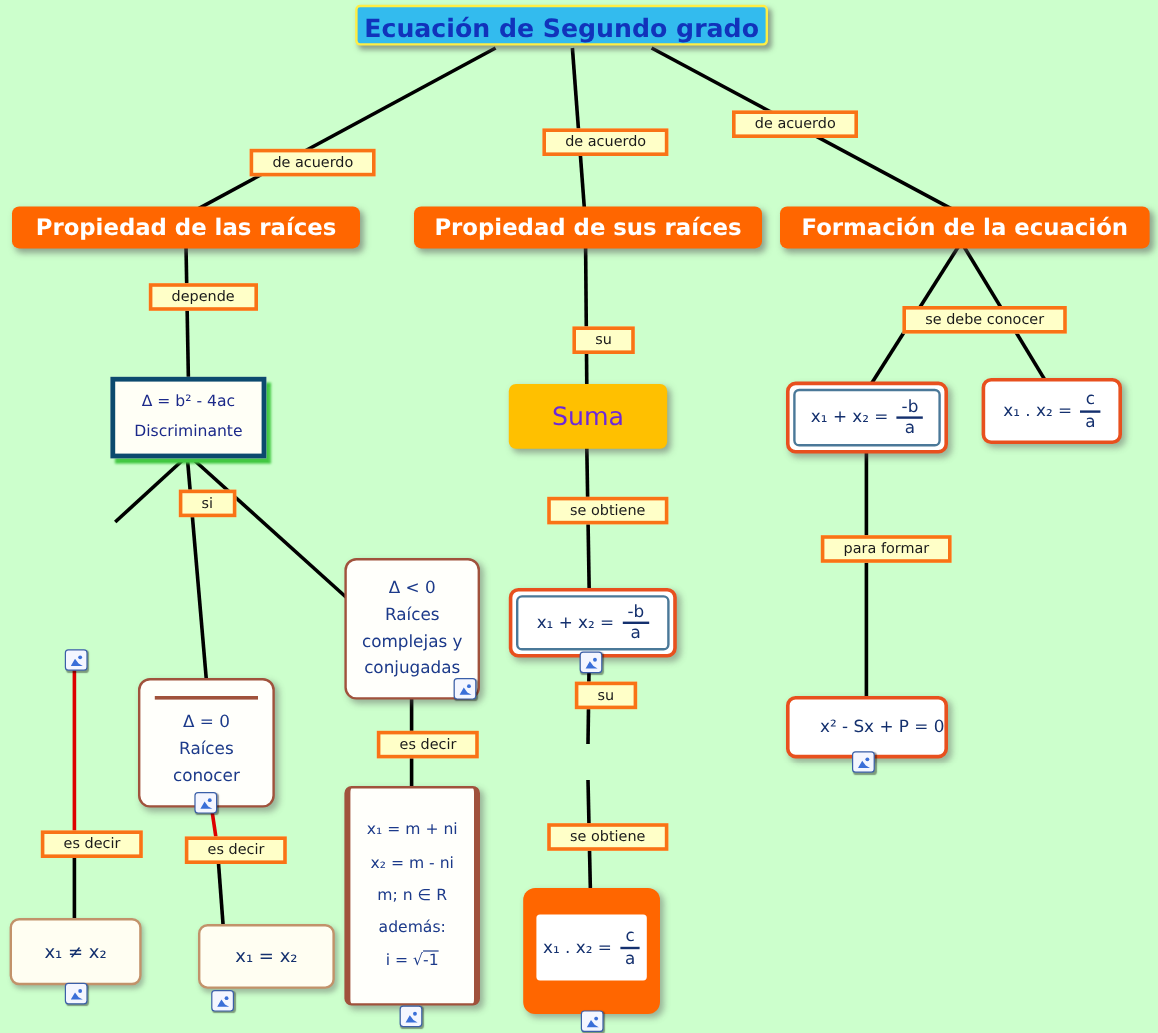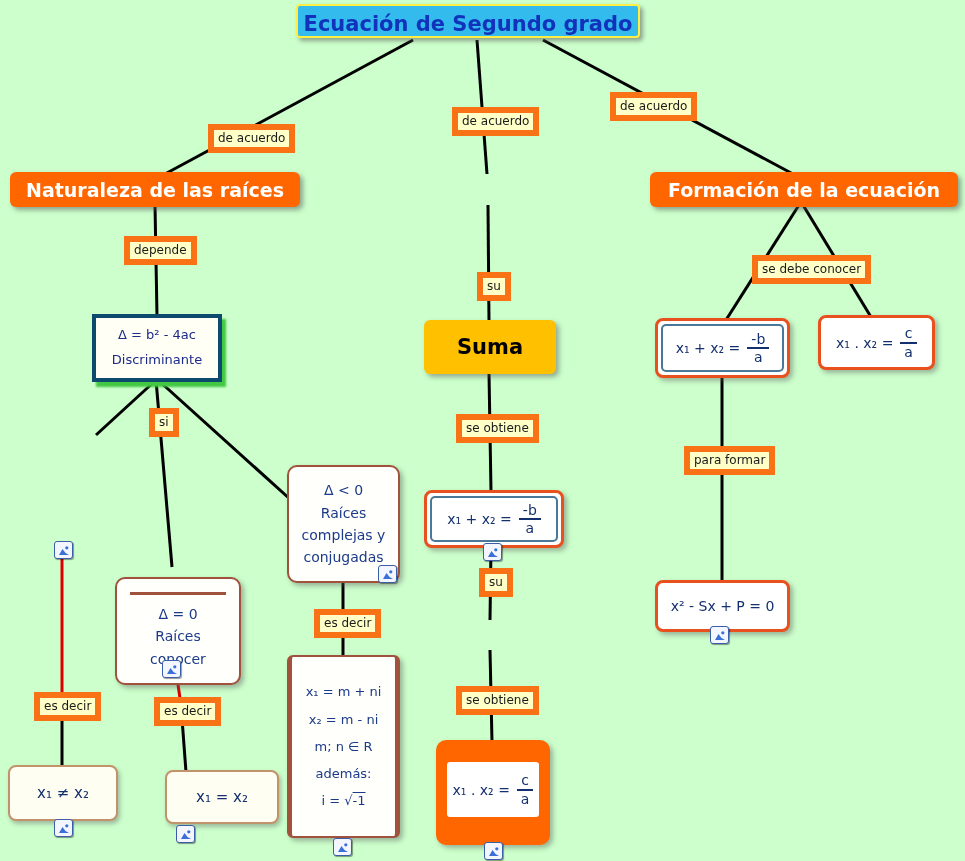--- a/index.html
+++ b/index.html
@@ -20,22 +20,22 @@
     border:2px solid #ffee44;border-radius:4px;
     box-shadow:3px 3px 4px rgba(90,90,90,.55);
   }
   
   .hdr{
     background:#ff6600;color:#ffffff;font-weight:bold;font-size:19px;
     border-radius:6px;box-shadow:3px 3px 5px rgba(90,90,90,.55);
   }
   
   .phrase{
-    position:absolute;z-index:3;background:#ffffc8;border:6px solid #f97316;
-    padding:0 4px;font-size:12px;line-height:17px;color:#1a1a1a;white-space:nowrap;
+    position:absolute;z-index:3;background:#ffffc8;border:3px solid #f97316;
+    padding:0 16px;font-size:12px;line-height:17px;color:#1a1a1a;white-space:nowrap;
     cursor:default;
   }
   
   .disc{
     background:#fffff6;border:4px solid #0c4a6e;color:#1c2a8a;font-size:13px;
     line-height:1.9;box-shadow:4px 5px 2px #42c842;
   }
   
   .roots{
     background:#fffffb;border:2px solid #a0523c;border-radius:10px;
@@ -48,21 +48,21 @@
   .thick-sides{
     border-left:5px solid #a0523c;border-right:5px solid #a0523c;
     border-radius:6px;font-size:13px;line-height:2.1;
   }
   .small-f{
     background:#fffef2;border:2px solid #c2926a;border-radius:8px;
     color:#14306e;font-size:15px;box-shadow:2px 3px 4px rgba(90,90,90,.4);
   }
   
   .suma{
-    background:#ffc000;border-radius:6px;color:#000000;font-weight:bold;font-size:21px;
+    background:#ffc000;border-radius:6px;color:#6d28d9;font-weight:normal;font-size:21px;
     box-shadow:3px 3px 5px rgba(90,90,90,.5);
   }
   .producto{
     background:#ffcc99;border:1px solid #d89858;border-radius:6px;
     color:#202040;font-weight:bold;font-size:18px;
     box-shadow:2px 2px 4px rgba(90,90,90,.5);
   }
   
   .dual{
     background:#ffffff;border:3px solid #e8501e;border-radius:8px;padding:3px;
@@ -71,20 +71,21 @@
   .dual .inner{
     border:2px solid #4a7898;border-radius:5px;height:100%;width:100%;
     display:flex;align-items:center;justify-content:center;
     color:#14306e;font-size:14px;box-sizing:border-box;padding:4px 3px;
   }
   
   .orange-frame{
     background:#ffffff;border:3px solid #e8501e;border-radius:8px;
     color:#14306e;font-size:14px;box-shadow:3px 3px 5px rgba(90,90,90,.45);
     flex-direction:row;
+    justify-content:flex-end;
   }
   
   .orange-block{
     background:#ff6600;border-radius:10px;box-shadow:3px 3px 5px rgba(90,90,90,.45);
     padding:14px 6px 20px;
   }
   .orange-block .inner{
     background:#ffffff;border-radius:3px;color:#14306e;font-size:14px;
     display:flex;align-items:center;justify-content:center;padding:10px 6px;
   }
@@ -130,21 +131,24 @@
       <line x1="62" y1="546" x2="62" y2="702"></line>
       <line x1="176" y1="671" x2="181" y2="705"></line>
     </g>
   </svg>
 
   <div class="node title-node" style="left:296px;top:4px;width:344px;height:34px;justify-content:flex-end;">
     <span>Ecuación de Segundo grado</span>
   </div>
 
   <div class="node hdr" style="left:10px;top:172px;width:290px;height:35px;">
-    <span>Naturaleza de las raíces</span>
+    <span>Propiedad de las raíces</span>
+  </div>
+  <div class="node hdr" style="left:345px;top:172px;width:290px;height:35px;">
+    <span>Propiedad de sus raíces</span>
   </div>
   <div class="node hdr" style="left:650px;top:172px;width:308px;height:35px;">
     <span>Formación de la ecuación</span>
   </div>
 
   <div class="phrase" style="left:208px;top:124px;">de acuerdo</div>
   <div class="phrase" style="left:452px;top:107px;">de acuerdo</div>
   <div class="phrase" style="left:610px;top:92px;">de acuerdo</div>
   <div class="phrase" style="left:124px;top:236px;">depende</div>
   <div class="phrase" style="left:149px;top:408px;">si</div>
@@ -157,21 +161,21 @@
   <div class="phrase" style="left:154px;top:697px;">es decir</div>
   <div class="phrase" style="left:752px;top:255px;">se debe conocer</div>
   <div class="phrase" style="left:684px;top:446px;">para formar</div>
 
   <div class="node disc" style="left:92px;top:314px;width:130px;height:68px;">
     <span>Δ = b² - 4ac</span>
     <span>Discriminante</span>
   </div>
 
 
-  <div class="node roots top-rule" style="left:115px;top:565px;width:126px;height:108px;margin-top:12px;">
+  <div class="node roots top-rule" style="left:115px;top:565px;width:114px;height:108px;">
     <span>Δ = 0</span>
     <span>Raíces</span>
     <span>conocer</span>
   </div>
 
   <div class="node roots" style="left:287px;top:465px;width:113px;height:118px;">
     <span>Δ &lt; 0</span>
     <span>Raíces</span>
     <span>complejas y</span>
     <span>conjugadas</span>

